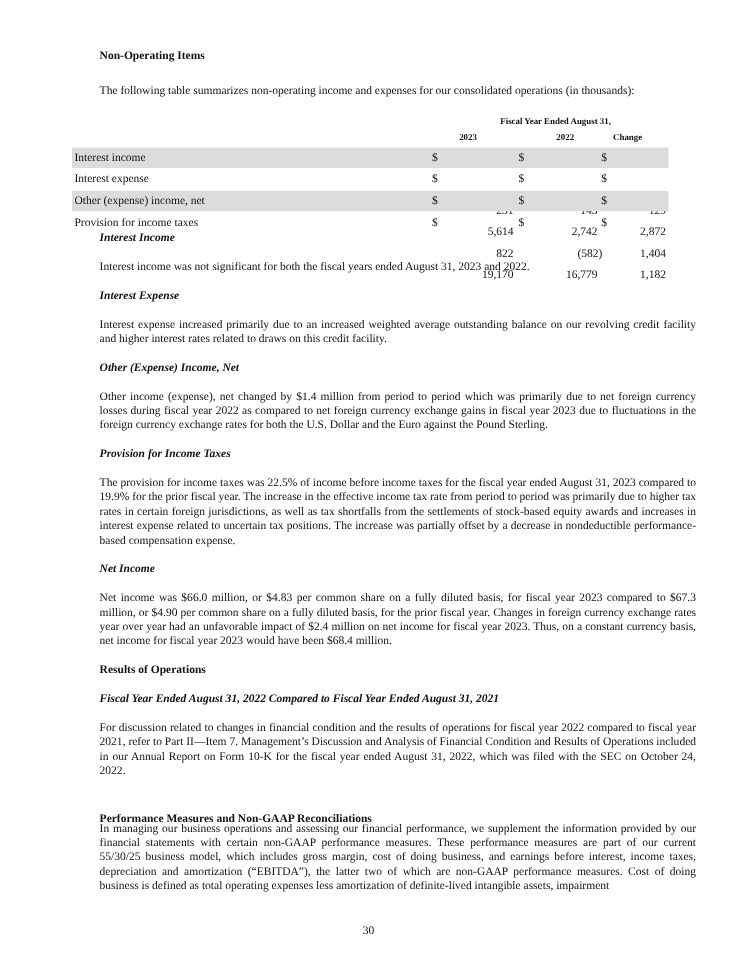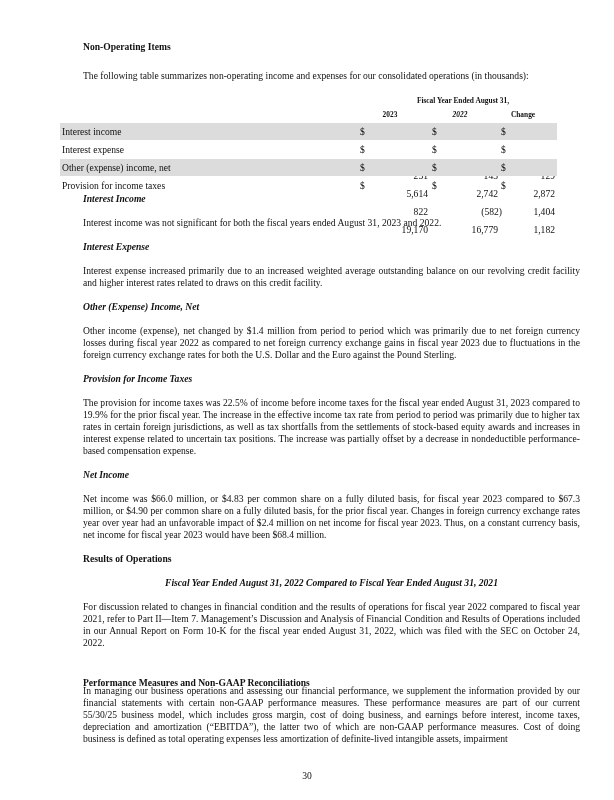--- a/index.html
+++ b/index.html
@@ -37,21 +37,20 @@
     font-style: italic;
     font-size: 9.6px;
   }
   .para {
     width: 497px;
     text-align: justify;
     text-align-last: left;
   }
   .center-italic {
     width: 497px;
-    text-align: center;
     font-weight: bold;
     font-style: italic;
   }
   
   .tbl {
     position: absolute;
     left: 0;
     top: 96px;
     width: 497px;
   }
@@ -104,21 +103,21 @@
 <body>
 
 <div class="page">
 
   <div class="abs h-bold" style="top:41px;">Non-Operating Items</div>
   <div class="abs para" style="top:70px;">The following table summarizes non-operating income and expenses for our consolidated operations (in thousands):</div>
 
   <div class="tbl">
     <div class="tbl-caption">Fiscal Year Ended August 31,</div>
     <div class="tbl-head" style="left:300px; width:60px;">2023</div>
-    <div class="tbl-head" style="left:370px; width:60px;font-style:italic;">2022</div>
+    <div class="tbl-head" style="left:381px; width:60px;">2022</div>
     <div class="tbl-head" style="left:433px; width:60px;">Change</div>
 
     <div class="row shaded" style="top:27px;">
       <span class="cell lbl">Interest income</span>
       <span class="cell cur" style="left:300px;">$</span>
       <span class="cell num" style="left:310px; width:58px;">231</span>
       <span class="cell cur" style="left:372px;">$</span>
       <span class="cell num" style="left:382px; width:56px;">143</span>
       <span class="cell cur" style="left:441px;">$</span>
       <span class="cell num" style="left:451px; width:44px;">129</span>

